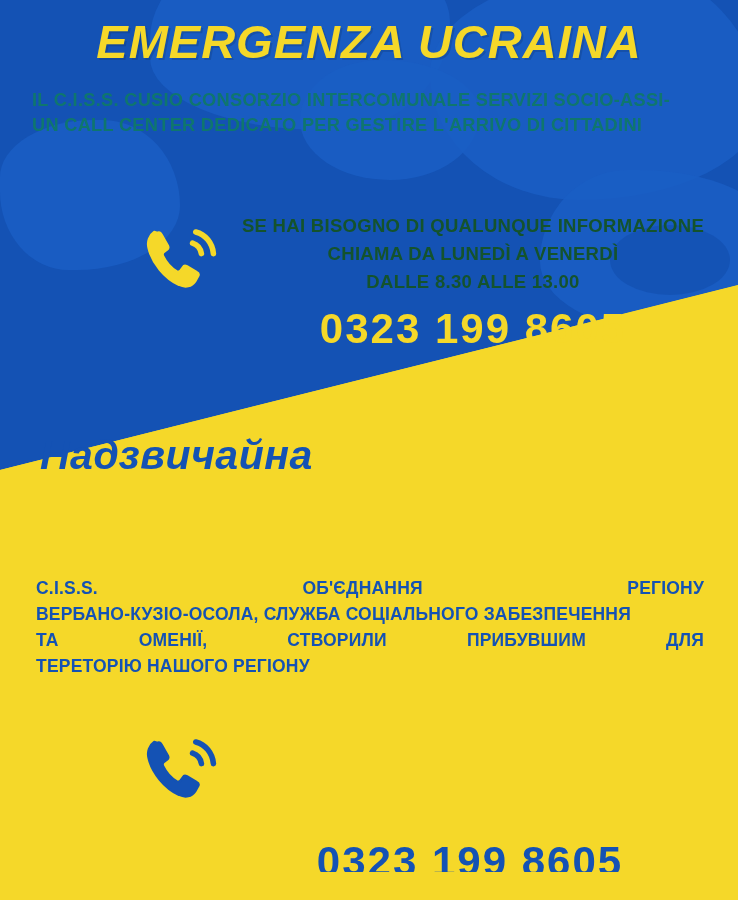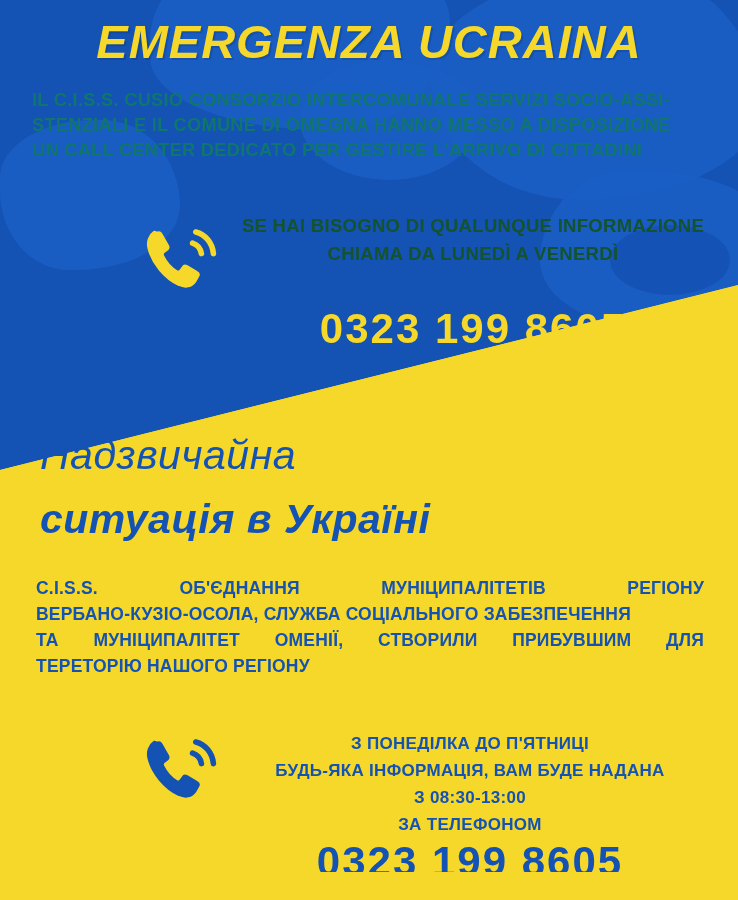--- a/index.html
+++ b/index.html
@@ -115,21 +115,21 @@
     color: #1452b4;
   }
   .phone-icon-top svg, .phone-icon-bottom svg { width: 100%; height: 100%; display:block; }
 
   
   .ua-title1 {
     position: absolute;
     left: 40px; top: 432px;
     color: #1452b4;
     font-size: 41px;
-    font-weight: normal;
+    font-weight: bold;
     font-style: italic;
     letter-spacing: .5px;
   }
   .ua-title2 {
     position: absolute;
     left: 40px; top: 496px;
     color: #1452b4;
     font-size: 41px;
     font-weight: bold;
     font-style: italic;
@@ -186,71 +186,62 @@
     <div class="map-blob m5"></div>
     <div class="map-blob m4"></div>
   </div>
 
   <div class="yellow-wedge"></div>
 
   <div class="headline">EMERGENZA UCRAINA</div>
 
   <div class="it-body">
     <div>IL C.I.S.S. CUSIO CONSORZIO INTERCOMUNALE SERVIZI SOCIO-ASSI-</div>
-    <div>STENZIALI E IL COMUNE DI OMEGNA HANNO MESSO A DISPOSIZIONE</div>
     <div>UN CALL CENTER DEDICATO PER GESTIRE L'ARRIVO DI CITTADINI</div>
   </div>
 
   <div class="phone-icon-top">
     <svg viewBox="0 0 100 86" fill="none" xmlns="http://www.w3.org/2000/svg">
       <path d="M14 8c-6 4-9 12-7 20 4 18 20 38 38 46 8 4 16 2 20-4l4-7c1-2 0-4-2-5L55 51c-2-1-4-1-5 1l-3 4c-1 2-3 2-5 1-7-4-13-11-17-19-1-2 0-4 1-5l4-3c2-1 2-3 1-5L23 11c-1-2-3-3-5-2l-4 -1z" fill="currentColor" stroke="currentColor" stroke-width="3" stroke-linejoin="round"></path>
       <path d="M62 22c6 2 10 7 11 13" stroke="currentColor" stroke-width="7" stroke-linecap="round"></path>
       <path d="M66 8c12 3 21 14 22 27" stroke="currentColor" stroke-width="7" stroke-linecap="round"></path>
     </svg>
   </div>
 
   <div class="it-info">
     <div>SE HAI BISOGNO DI QUALUNQUE INFORMAZIONE</div>
     <div>CHIAMA DA LUNEDÌ A VENERDÌ</div>
+    <div>DALLE 8.30 ALLE 13.00</div>
   </div>
 
   <div class="it-phone">0323 199 8605</div>
 
   <div class="ua-title1">Надзвичайна</div>
-  <div class="ua-title2">ситуація в Україні</div>
 
   <div class="ua-body">
     <div class="spread">
       <span>C.I.S.S.</span>
       <span>ОБ'ЄДНАННЯ</span>
-      <span>МУНІЦИПАЛІТЕТІВ</span>
       <span>РЕГІОНУ</span>
     </div>
     <div>ВЕРБАНО-КУЗІО-ОСОЛА, СЛУЖБА СОЦІАЛЬНОГО ЗАБЕЗПЕЧЕННЯ</div>
     <div class="spread">
       <span>ТА</span>
-      <span>МУНІЦИПАЛІТЕТ</span>
       <span>ОМЕНІЇ,</span>
       <span>СТВОРИЛИ</span>
       <span>ПРИБУВШИМ</span>
       <span>ДЛЯ</span>
     </div>
     <div>ТЕРЕТОРІЮ НАШОГО РЕГІОНУ</div>
   </div>
 
   <div class="phone-icon-bottom">
     <svg viewBox="0 0 100 86" fill="none" xmlns="http://www.w3.org/2000/svg">
       <path d="M14 8c-6 4-9 12-7 20 4 18 20 38 38 46 8 4 16 2 20-4l4-7c1-2 0-4-2-5L55 51c-2-1-4-1-5 1l-3 4c-1 2-3 2-5 1-7-4-13-11-17-19-1-2 0-4 1-5l4-3c2-1 2-3 1-5L23 11c-1-2-3-3-5-2l-4 -1z" fill="currentColor" stroke="currentColor" stroke-width="3" stroke-linejoin="round"></path>
       <path d="M62 22c6 2 10 7 11 13" stroke="currentColor" stroke-width="7" stroke-linecap="round"></path>
       <path d="M66 8c12 3 21 14 22 27" stroke="currentColor" stroke-width="7" stroke-linecap="round"></path>
     </svg>
   </div>
 
-  <div class="ua-info">
-    <div>З ПОНЕДІЛКА ДО П'ЯТНИЦІ</div>
-    <div>БУДЬ-ЯКА ІНФОРМАЦІЯ, ВАМ БУДЕ НАДАНА</div>
-    <div>З 08:30-13:00</div>
-    <div>ЗА ТЕЛЕФОНОМ</div>
-  </div>
 
   <div class="ua-phone">0323 199 8605</div>
 
 </div>
 
 </body></html>

